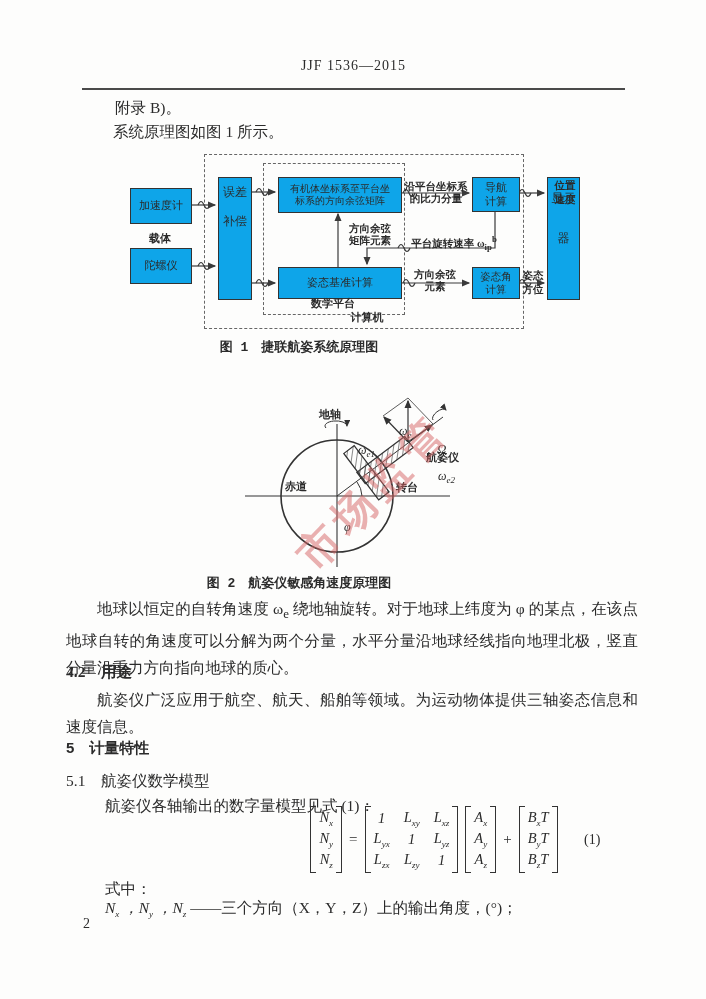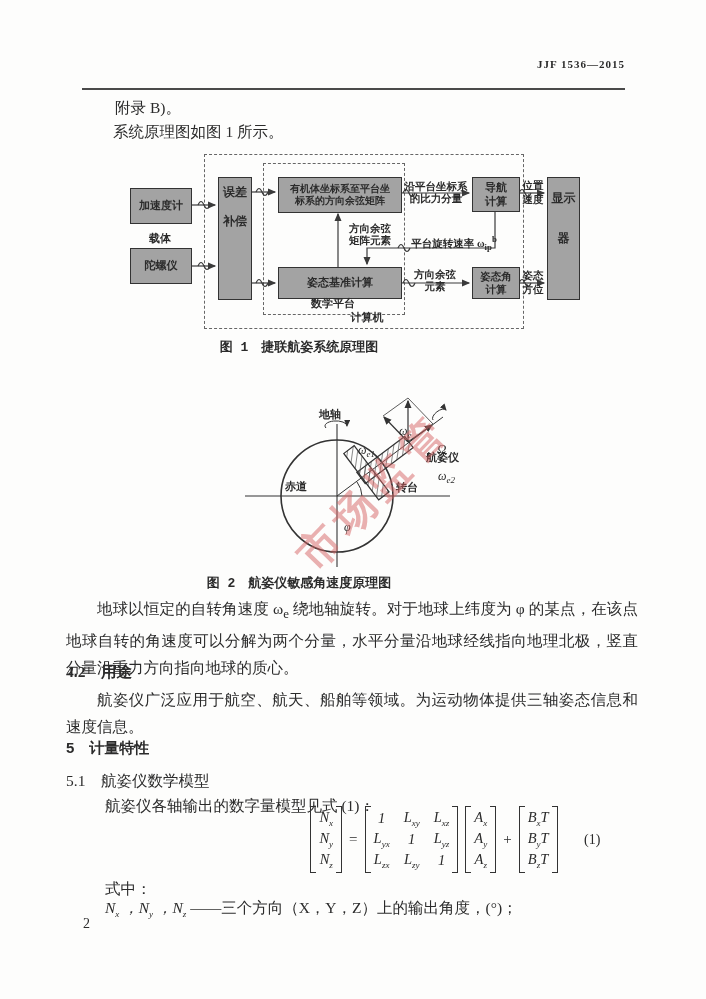--- a/index.html
+++ b/index.html
@@ -1,30 +1,30 @@
 <!DOCTYPE html>
 <html><head>
 <meta charset="utf-8">
 <style>
   html,body{margin:0;padding:0;}
   body{background:#ffffff;font-family:"Liberation Serif","DejaVu Serif",serif;color:#2b2b2b;}
   .page{position:relative;width:706px;height:999px;background:#fdfdfc;overflow:hidden;}
   .abs{position:absolute;}
   
-  .doc-num{top:58px;left:82px;width:543px;text-align:right;font-weight:bold;font-size:11px;letter-spacing:1px;}
+  .doc-num{top:58px;left:82px;width:543px;text-align:center;font-weight:normal;font-size:14px;letter-spacing:1px;}
   .rule{top:88px;left:82px;width:543px;height:2px;background:#4a4a4a;}
   
   .tline{font-size:15.5px;line-height:24px;}
   .para{font-size:15.5px;line-height:27px;text-align:justify;text-indent:2em;}
   .heading{font-size:15.5px;font-weight:bold;}
   .caption{width:598px;text-align:center;font-size:13px;font-weight:bold;font-family:Liberation Mono, monospace;}
   
   .fig{left:0;width:706px;}
   .dashedbox{position:absolute;border:1px dashed #666;}
-  .sbox{position:absolute;border:1.4px solid #333;background:#a3a3a3;display:flex;align-items:center;justify-content:center;text-align:center;font-weight:bold;font-size:11px;line-height:1.25;font-family:"Liberation Serif",serif;}
+  .sbox{position:absolute;border:1.4px solid #333;background:#0ea5e9;display:flex;align-items:center;justify-content:center;text-align:center;font-weight:normal;font-size:11px;line-height:1.25;font-family:"Liberation Serif",serif;}
   .vtext{word-break:break-all;text-align:center;}
   .flabel{position:absolute;font-size:10.5px;line-height:12px;text-align:center;font-weight:bold;}
   .fnote{position:absolute;font-size:11px;font-weight:bold;text-align:center;}
   .inlabel{position:absolute;text-align:center;font-size:11px;font-weight:bold;}
   svg{position:absolute;left:0;top:0;}
   
   .mathlbl{position:absolute;font-style:italic;font-size:12px;font-family:"Liberation Serif",serif;margin-top:40px;}
   .mathlbl sub,.math sub,.mcell sub{font-size:9px;}
   .watermark{position:absolute;left:248px;top:84px;width:250px;text-align:center;transform:rotate(-46deg);font-size:42px;letter-spacing:7px;color:rgba(214,99,99,0.50);font-weight:bold;white-space:nowrap;pointer-events:none;}
   
@@ -113,21 +113,21 @@
     </div>
     <div class="flabel" style="left:403px;top:36px;width:66px;">
       <span>沿平台坐标系</span><br>
       <span>的比力分量</span>
     </div>
     <div class="flabel" style="left:400px;top:88px;width:108px;white-space:nowrap;">平台旋转速率 ω<sub>ip</sub><sup>b</sup></div>
     <div class="flabel" style="left:409px;top:124px;width:52px;">
       <span>方向余弦</span><br>
       <span>元素</span>
     </div>
-    <div class="flabel" style="left:519px;top:34px;width:28px;line-height:14px;">
+    <div class="flabel" style="left:519px;top:34px;width:28px;line-height:14px;padding-left:32px;">
       <span>位置</span><br>
       <span>速度</span>
     </div>
     <div class="flabel" style="left:519px;top:124px;width:28px;line-height:14px;">
       <span>姿态</span><br>
       <span>方位</span>
     </div>
   </div>
 
   <div class="abs caption" style="top:338px;">图 1　捷联航姿系统原理图</div>

